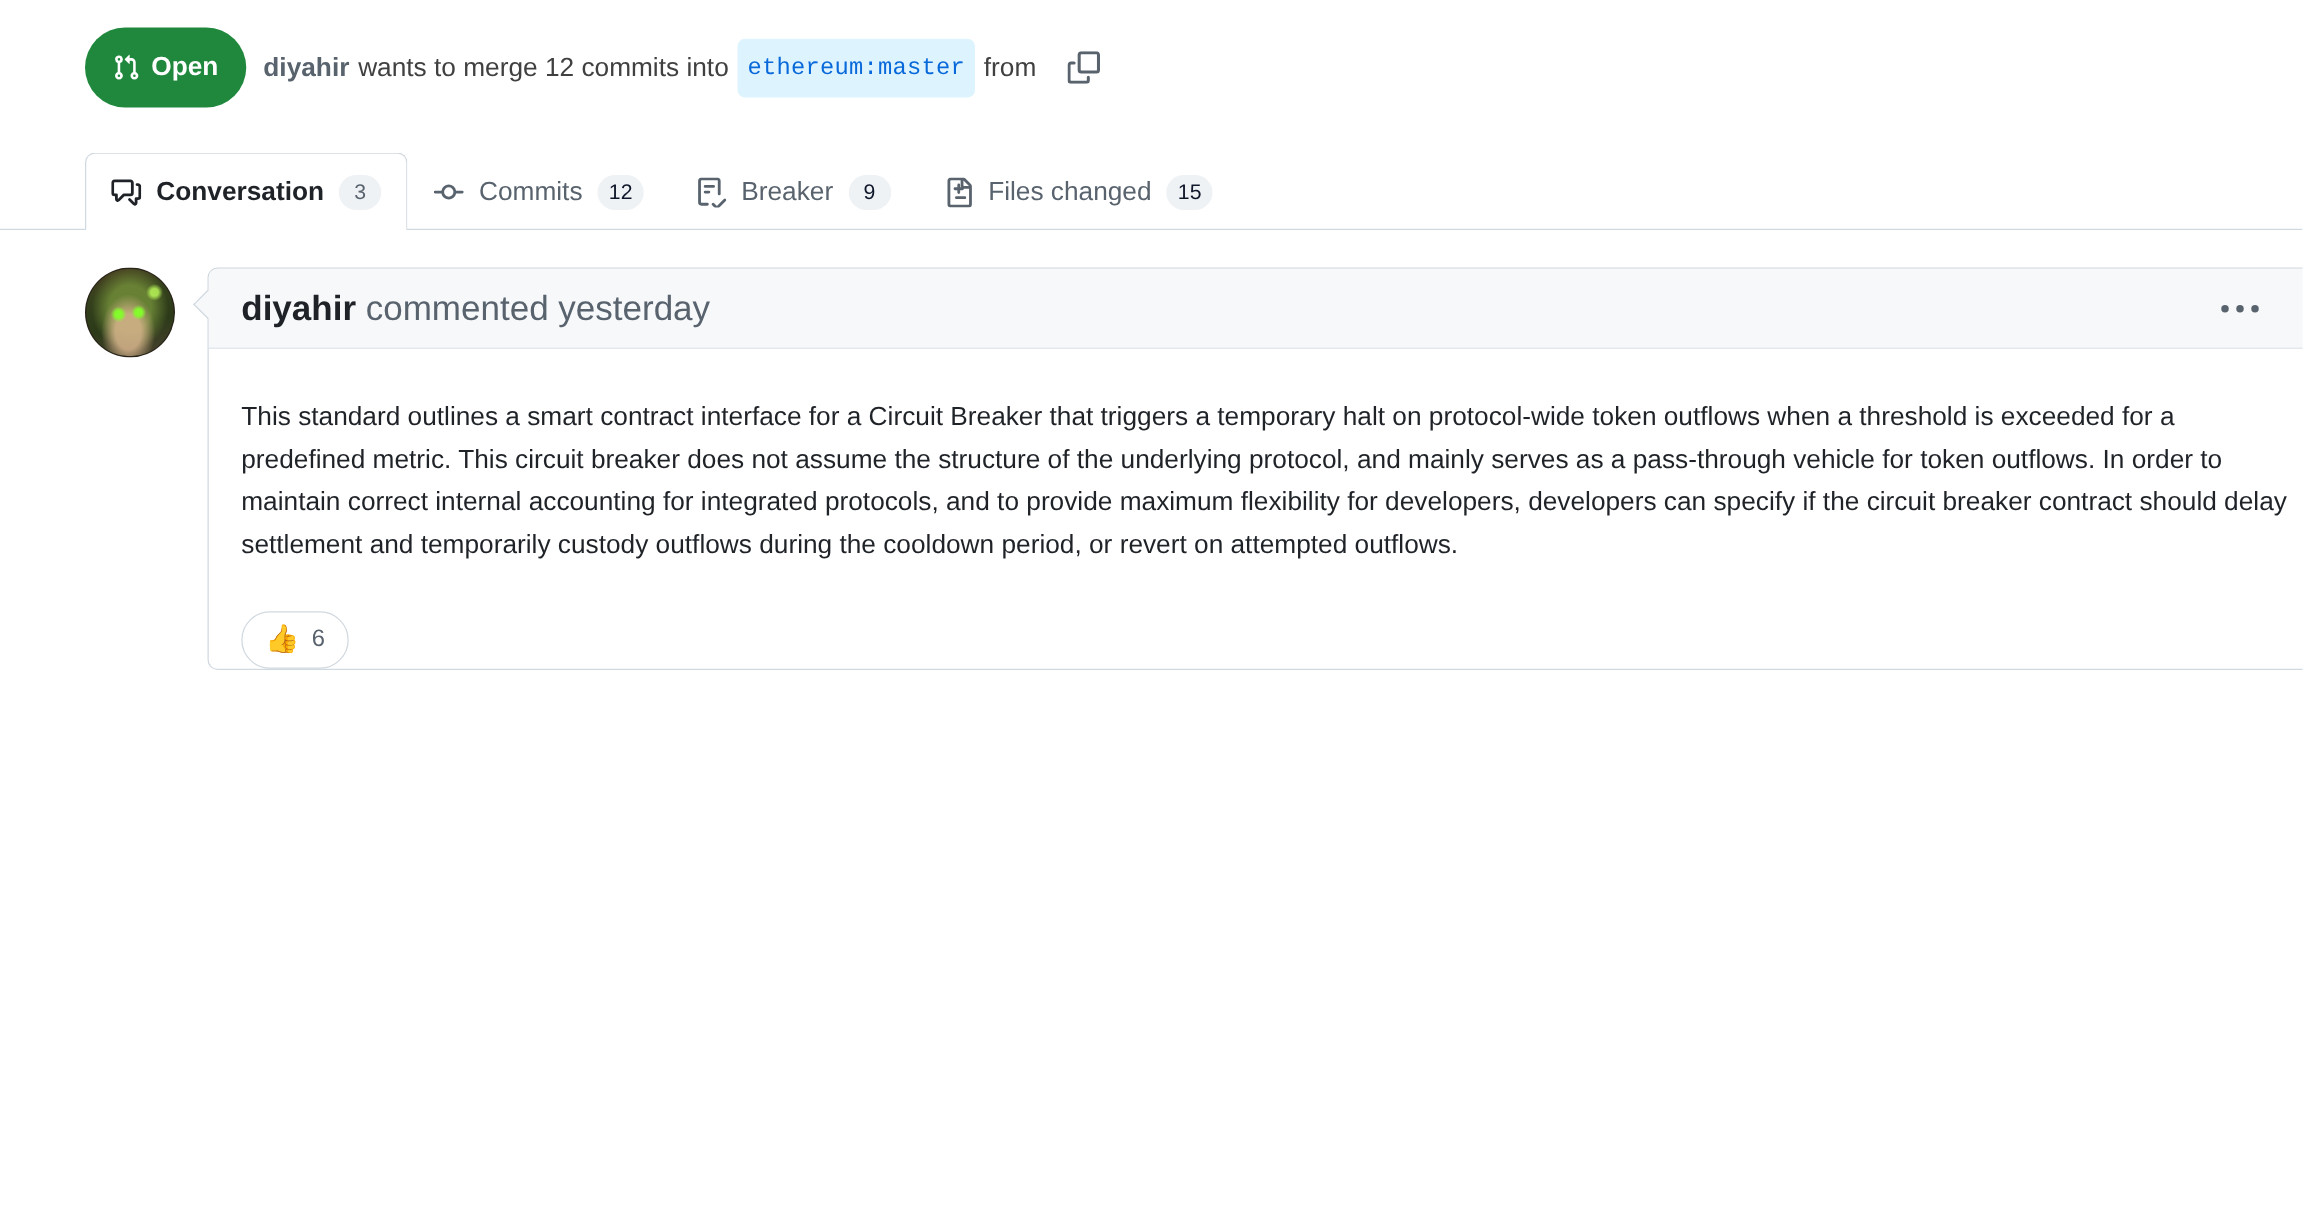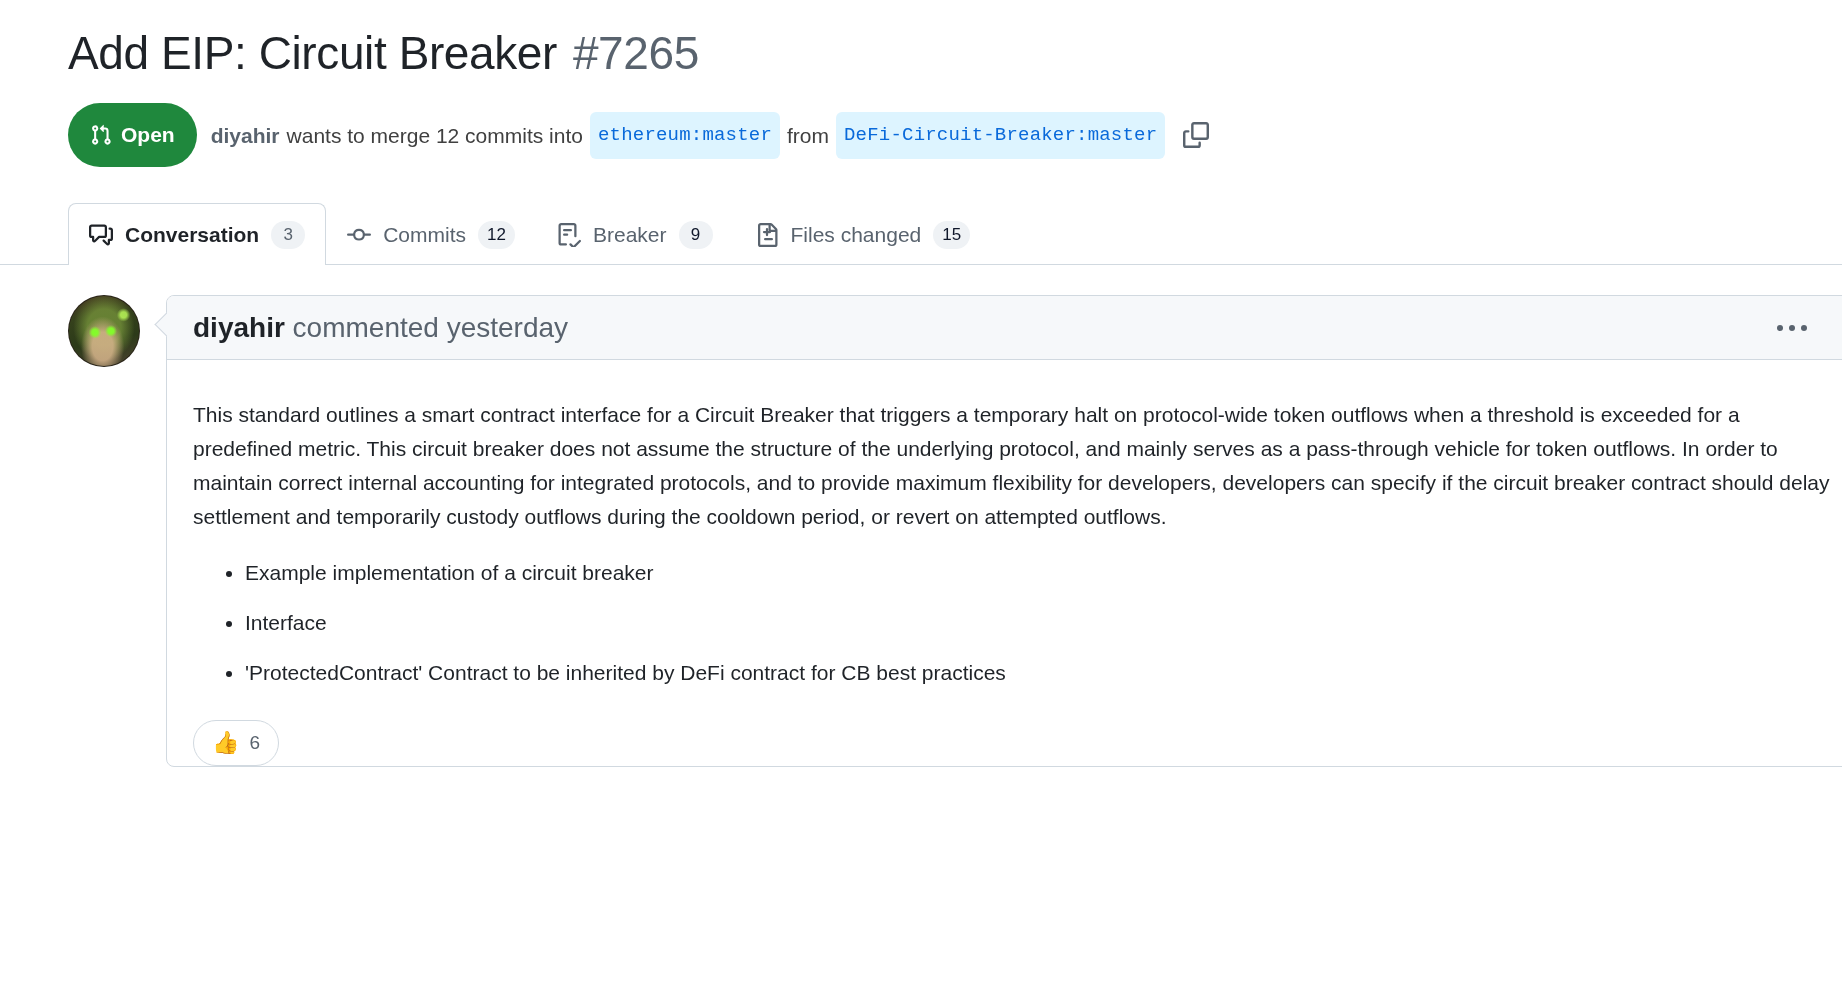--- a/index.html
+++ b/index.html
@@ -290,45 +290,40 @@
     font-size: 22px;
     line-height: 1;
     font-family: "DejaVu Sans", sans-serif;
   }
 </style>
 </head>
 <body>
 
 <div class="page">
 
-  <div class="title-row">
-    <span class="pr-title">Add EIP: Circuit Breaker</span>
-    <span class="pr-number">#7265</span>
-  </div>
 
   <div class="sub-row">
     <span class="state-badge">
       <span>
         <svg width="22" height="22" viewBox="0 0 16 16" fill="#ffffff" aria-hidden="true">
           <path d="M1.5 3.25a2.25 2.25 0 1 1 3 2.122v5.256a2.251 2.251 0 1 1-1.5 0V5.372A2.25 2.25 0 0 1 1.5 3.25Zm5.677-.177L9.573.677A.25.25 0 0 1 10 .854V2.5h1A2.5 2.5 0 0 1 13.5 5v5.628a2.251 2.251 0 1 1-1.5 0V5a1 1 0 0 0-1-1h-1v1.646a.25.25 0 0 1-.427.177L7.177 3.427a.25.25 0 0 1 0-.354ZM3.75 2.5a.75.75 0 1 0 0 1.5.75.75 0 0 0 0-1.5Zm0 9.5a.75.75 0 1 0 0 1.5.75.75 0 0 0 0-1.5Zm8.25.75a.75.75 0 1 0 1.5 0 .75.75 0 0 0-1.5 0Z"></path>
         </svg>
       </span>
       <span>Open</span>
     </span>
 
     <span class="merge-line">
       <span class="author">diyahir</span>
       <span class="sp"></span>
       <span class="txt">wants to merge 12 commits into</span>
       <span class="sp"></span>
       <span class="branch-chip">ethereum:master</span>
       <span class="sp"></span>
       <span class="txt">from</span>
       <span class="sp"></span>
-      <span class="branch-chip">DeFi-Circuit-Breaker:master</span>
       <span class="copy-btn">
         <svg width="26" height="26" viewBox="0 0 16 16" fill="#59636e" aria-hidden="true">
           <path d="M0 6.75C0 5.784.784 5 1.75 5h1.5a.75.75 0 0 1 0 1.5h-1.5a.25.25 0 0 0-.25.25v7.5c0 .138.112.25.25.25h7.5a.25.25 0 0 0 .25-.25v-1.5a.75.75 0 0 1 1.5 0v1.5A1.75 1.75 0 0 1 9.25 16h-7.5A1.75 1.75 0 0 1 0 14.25Z"></path>
           <path d="M5 1.75C5 .784 5.784 0 6.75 0h7.5C15.216 0 16 .784 16 1.75v7.5A1.75 1.75 0 0 1 14.25 11h-7.5A1.75 1.75 0 0 1 5 9.25Zm1.75-.25a.25.25 0 0 0-.25.25v7.5c0 .138.112.25.25.25h7.5a.25.25 0 0 0 .25-.25v-7.5a.25.25 0 0 0-.25-.25Z"></path>
         </svg>
       </span>
     </span>
   </div>
 
   <div class="tabs-wrap">
@@ -393,25 +388,20 @@
         </div>
         <div class="kebab">
           <i></i>
             <i></i>
             <i></i>
         </div>
       </div>
 
       <div class="comment-body">
         <p>This standard outlines a smart contract interface for a Circuit Breaker that triggers a temporary halt on protocol-wide token outflows when a threshold is exceeded for a predefined metric. This circuit breaker does not assume the structure of the underlying protocol, and mainly serves as a pass-through vehicle for token outflows. In order to maintain correct internal accounting for integrated protocols, and to provide maximum flexibility for developers, developers can specify if the circuit breaker contract should delay settlement and temporarily custody outflows during the cooldown period, or revert on attempted outflows.</p>
-        <ul>
-          <li>Example implementation of a circuit breaker</li>
-          <li>Interface</li>
-          <li>'ProtectedContract' Contract to be inherited by DeFi contract for CB best practices</li>
-        </ul>
       </div>
 
       <div class="reactions">
         <span class="reaction-chip">
           <span class="emo">👍</span>
           <span>6</span>
         </span>
       </div>
 
     </div>

